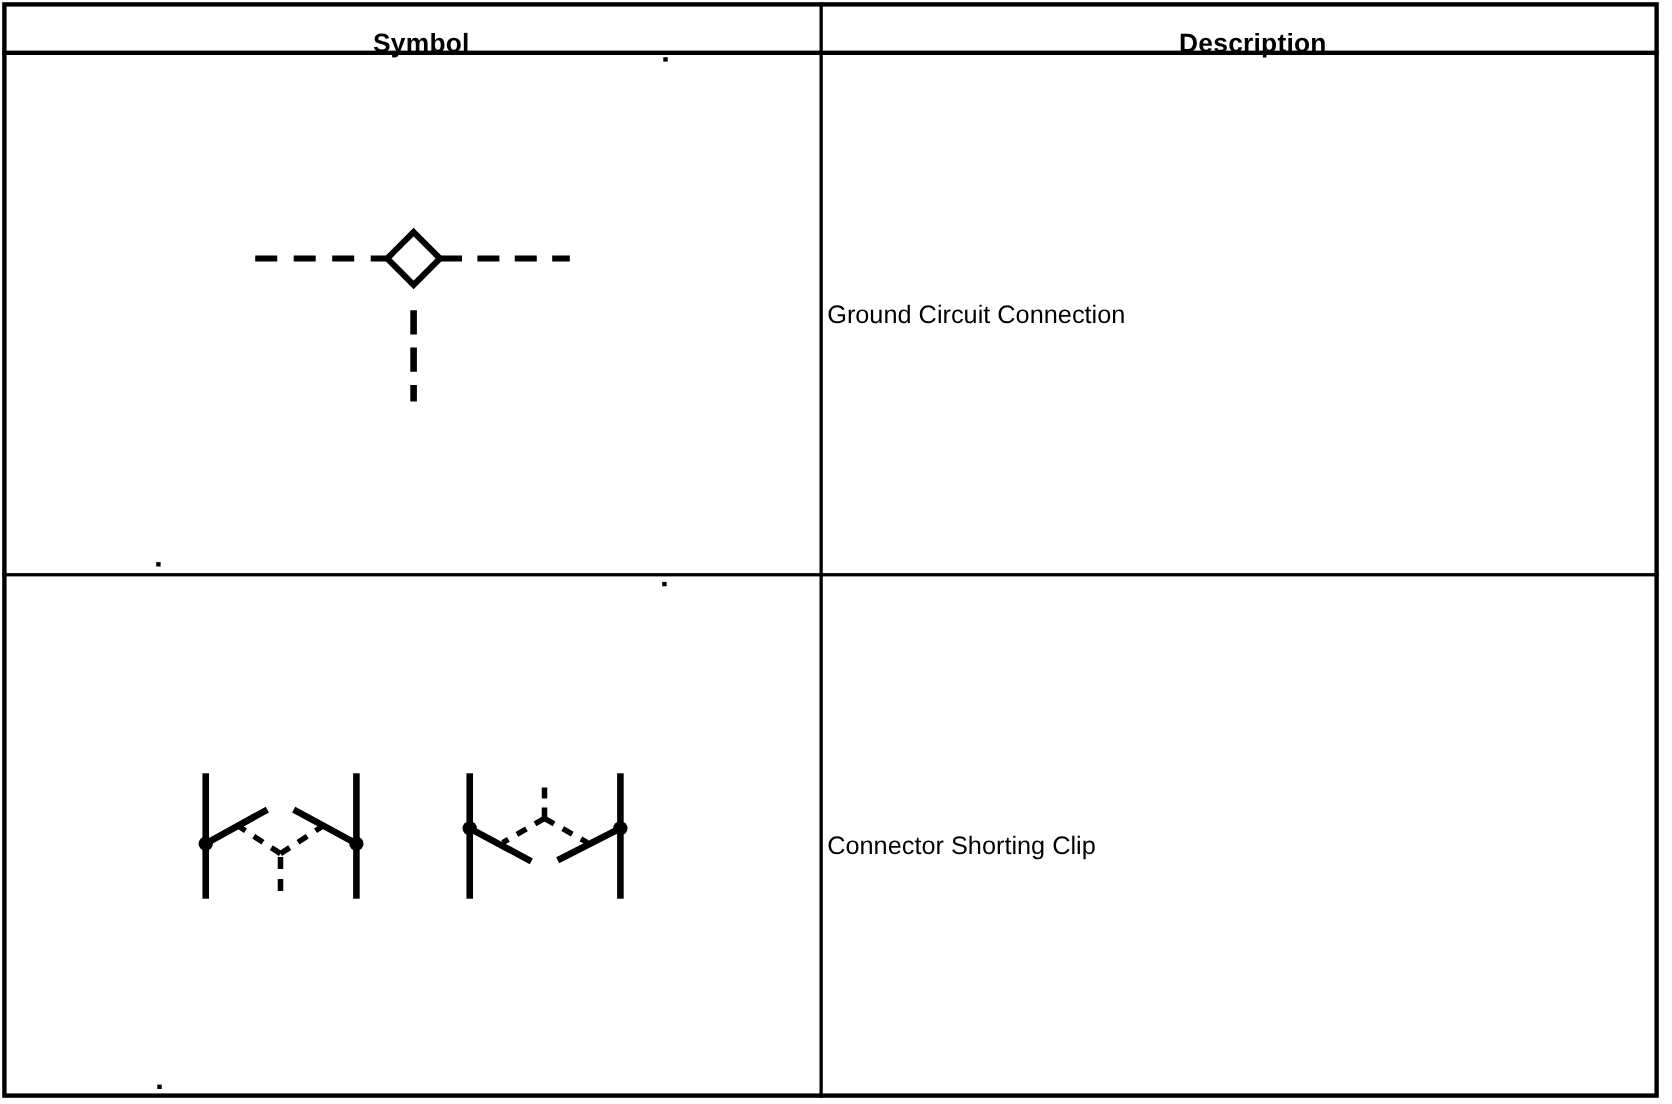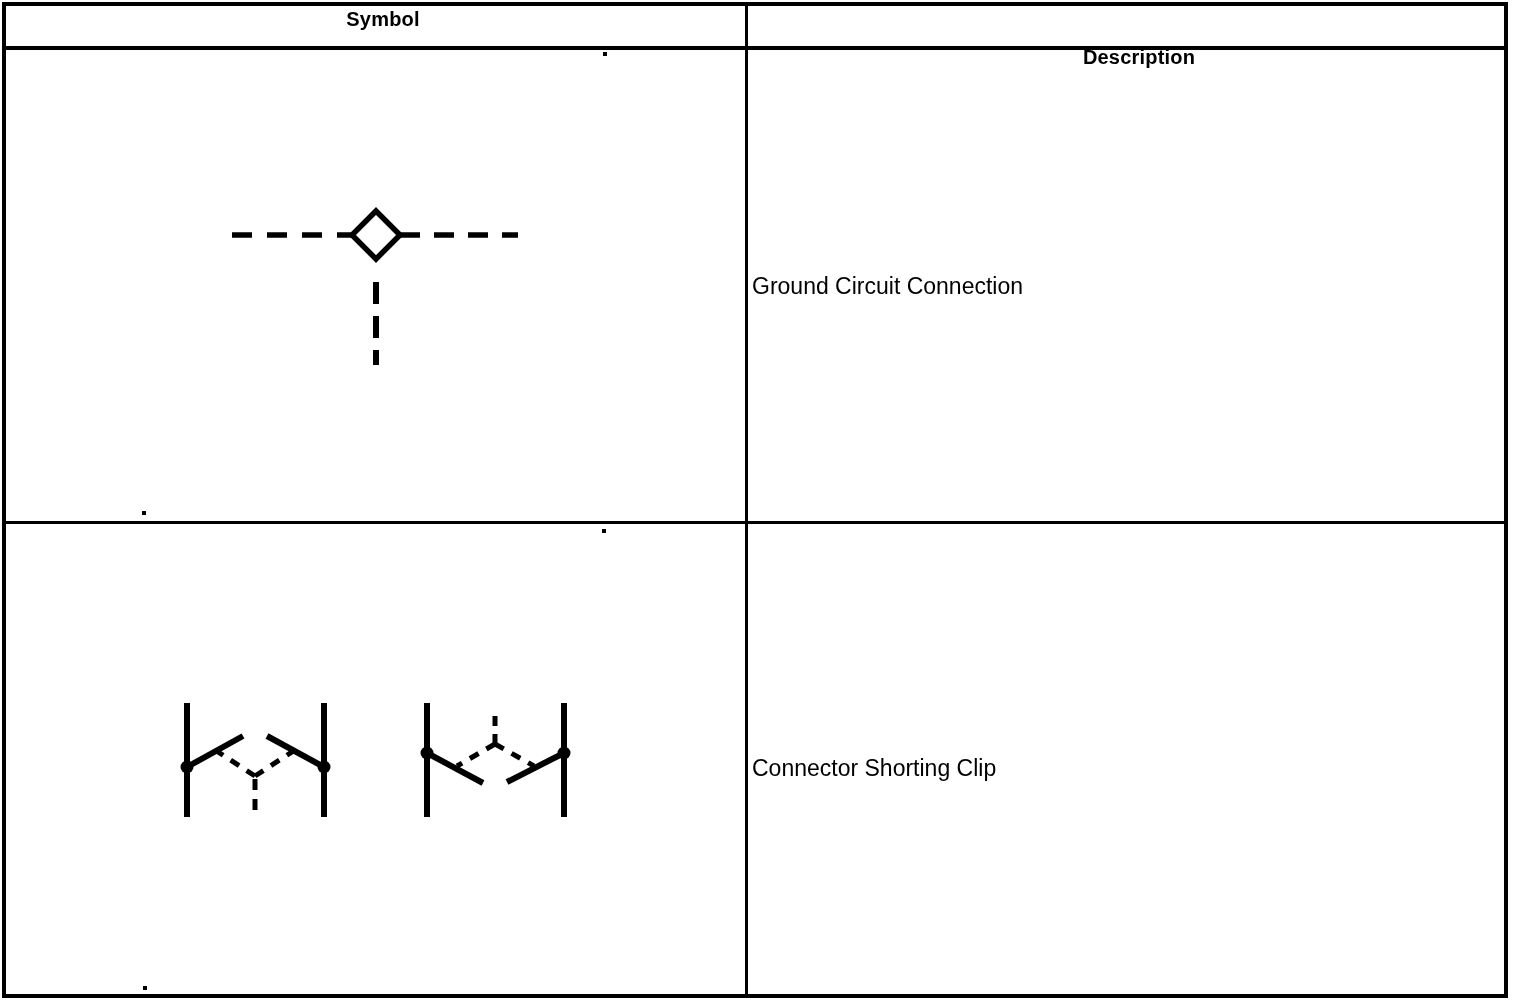--- a/index.html
+++ b/index.html
@@ -12,26 +12,26 @@
   }
   .frame {
     position:absolute; left:2px; top:2px; width:1506px; height:996px;
     border:4px solid var(--ink);
   }
   .divider { position:absolute; background:var(--ink); }
   .divider-header { left:2px; top:46px; width:1506px; height:4px; }
   .divider-col    { left:745px; top:2px; width:3px; height:996px; }
   .divider-row    { left:2px; top:521px; width:1506px; height:3px; }
   .header-cell {
-    position:absolute; top:8px; height:40px;
-    display:flex; align-items:flex-start; justify-content:center;
-    font-weight:bold; font-size:20px; letter-spacing:0.2px;
+    position:absolute; top:20px; height:40px;
+    display:flex; align-items:center; justify-content:center;
+    font-weight:bold; font-size:24px; letter-spacing:0.2px;
   }
   .header-cell.sym  { left:6px;   width:738px; transform:translateX(8px); }
-  .header-cell.desc { left:748px; width:758px; transform:translateX(12px);margin-top:38px; }
+  .header-cell.desc { left:748px; width:758px; transform:translateX(12px); }
   .desc-text {
     position:absolute; left:752px; font-size:23px; line-height:28px;
     white-space:nowrap;
   }
   .desc-row1 { top:272px; }
   .desc-row2 { top:754px; }
   svg.overlay { position:absolute; left:0; top:0; width:1520px; height:1004px; }
   .wire-solid  { stroke:var(--ink); fill:none; stroke-linecap:butt; }
   .wire-dashed { stroke:var(--ink); fill:none; stroke-linecap:butt; }
   .diamond     { stroke:var(--ink); fill:var(--bg); stroke-linejoin:miter; }

